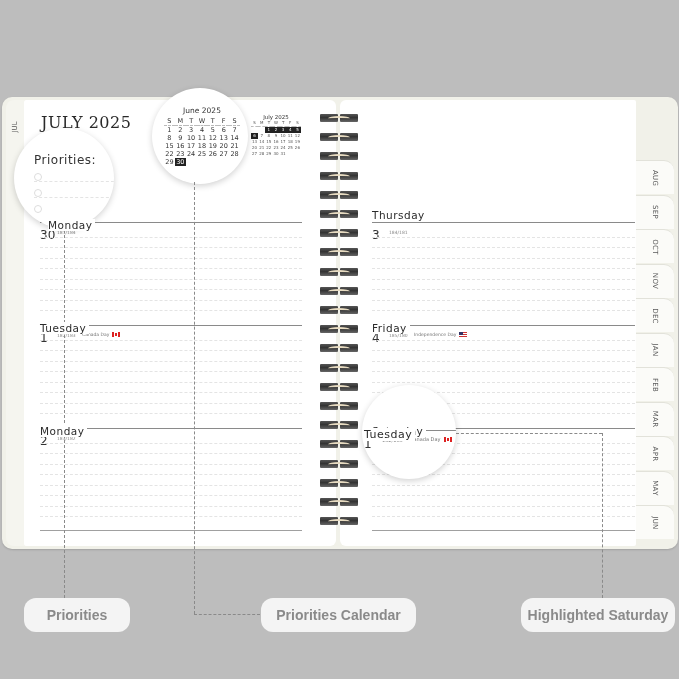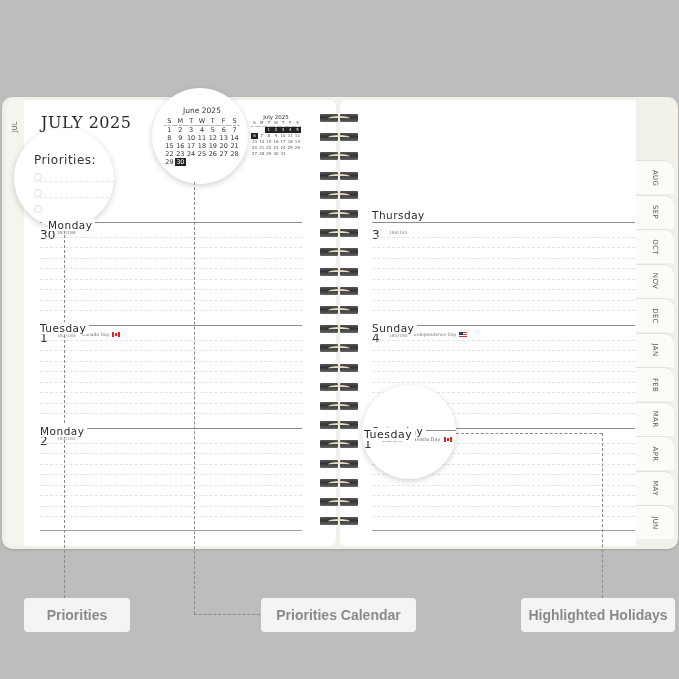--- a/index.html
+++ b/index.html
@@ -43,21 +43,21 @@
   .cal-big .grid7 div { font-size: 6.5px; color: #333; line-height: 8px; }
   .cal-big .hd { border-bottom: 1px dashed #bbb; }
   .hl { background: #222; color: #fff !important; }
   .cal-small { position: absolute; left: 251px; top: 114px; width: 50px; }
   .cal-small .ttl { text-align: center; font-size: 5.5px; color: #333; }
   .cal-small .grid7 div { font-size: 4px; color: #555; line-height: 6px; }
   .cal-small .hd { border-bottom: 1px dashed #bbb; }
   .hol-circle { left: 362px; top: 385px; width: 94px; height: 94px; }
   .guide-v { position: absolute; width: 0; border-left: 1px dashed #8a8a8a; }
   .guide-h { position: absolute; height: 0; border-top: 1px dashed #8a8a8a; }
-  .pill { position: absolute; top: 598px; height: 34px; background: #f4f4f4; border-radius: 4px; display: flex; align-items: center; justify-content: center; font-family: "Liberation Sans", sans-serif; font-weight: bold; font-size: 14px; color: #8a8a8a; }
+  .pill { position: absolute; top: 598px; height: 34px; background: #f4f4f4; border-radius: 12px; display: flex; align-items: center; justify-content: center; font-family: "Liberation Sans", sans-serif; font-weight: bold; font-size: 14px; color: #8a8a8a; }
 </style>
 </head>
 <body>
 
 <div class="cover"></div>
 <div class="left-tab-strip"></div>
 <div class="jul-tab">
     <span>JUL</span>
   </div>
 
@@ -197,21 +197,21 @@
     <div class="day-num" style="left: 372px; top: 228px;">3</div>
     <div class="day-count" style="left: 389px; top: 230px;">184/181</div>
     <div class="dotline" style="left: 372px; top: 236.5px; width: 263px;"></div>
     <div class="dotline" style="left: 372px; top: 247px; width: 263px;"></div>
     <div class="dotline" style="left: 372px; top: 257.5px; width: 263px;"></div>
     <div class="dotline" style="left: 372px; top: 268px; width: 263px;"></div>
     <div class="dotline" style="left: 372px; top: 278.5px; width: 263px;"></div>
     <div class="dotline" style="left: 372px; top: 289px; width: 263px;"></div>
     <div class="dotline" style="left: 372px; top: 299.5px; width: 263px;"></div>
     <div class="dotline" style="left: 372px; top: 310px; width: 263px;"></div>
-    <div class="day-block" style="left: 372px; top: 317px;"><span class="day-name">Sunday</span></div>
+    <div class="day-block" style="left: 372px; top: 317px;"><span class="day-name">Friday</span></div>
     <div class="day-rule" style="left: 372px; top: 325px; width: 263px;"></div>
     <div class="day-num" style="left: 372px; top: 331px;">4</div>
     <div class="day-count" style="left: 389px; top: 333px;">185/180</div>
     <div class="holiday" style="left: 414px; top: 332px;">
       <span>Independence Day</span>
       <span class="flag-us"></span>
     </div>
     <div class="dotline" style="left: 372px; top: 339.5px; width: 263px;"></div>
     <div class="dotline" style="left: 372px; top: 350px; width: 263px;"></div>
     <div class="dotline" style="left: 372px; top: 360.5px; width: 263px;"></div>
@@ -415,13 +415,13 @@
 </div>
 
 <div class="guide-v" style="left:64px;top:230px;height:368px;"></div>
 <div class="guide-v" style="left:194px;top:182px;height:432px;"></div>
 <div class="guide-h" style="left:194px;top:614px;width:66px;"></div>
 <div class="guide-h" style="left:456px;top:433px;width:146px;"></div>
 <div class="guide-v" style="left:602px;top:433px;height:165px;"></div>
 
 <div class="pill" style="left:24px;width:106px;">Priorities</div>
 <div class="pill" style="left:261px;width:155px;">Priorities Calendar</div>
-<div class="pill" style="left:521px;width:154px;">Highlighted Holidays</div>
+<div class="pill" style="left:521px;width:154px;">Highlighted Saturday</div>
 
 </body></html>

